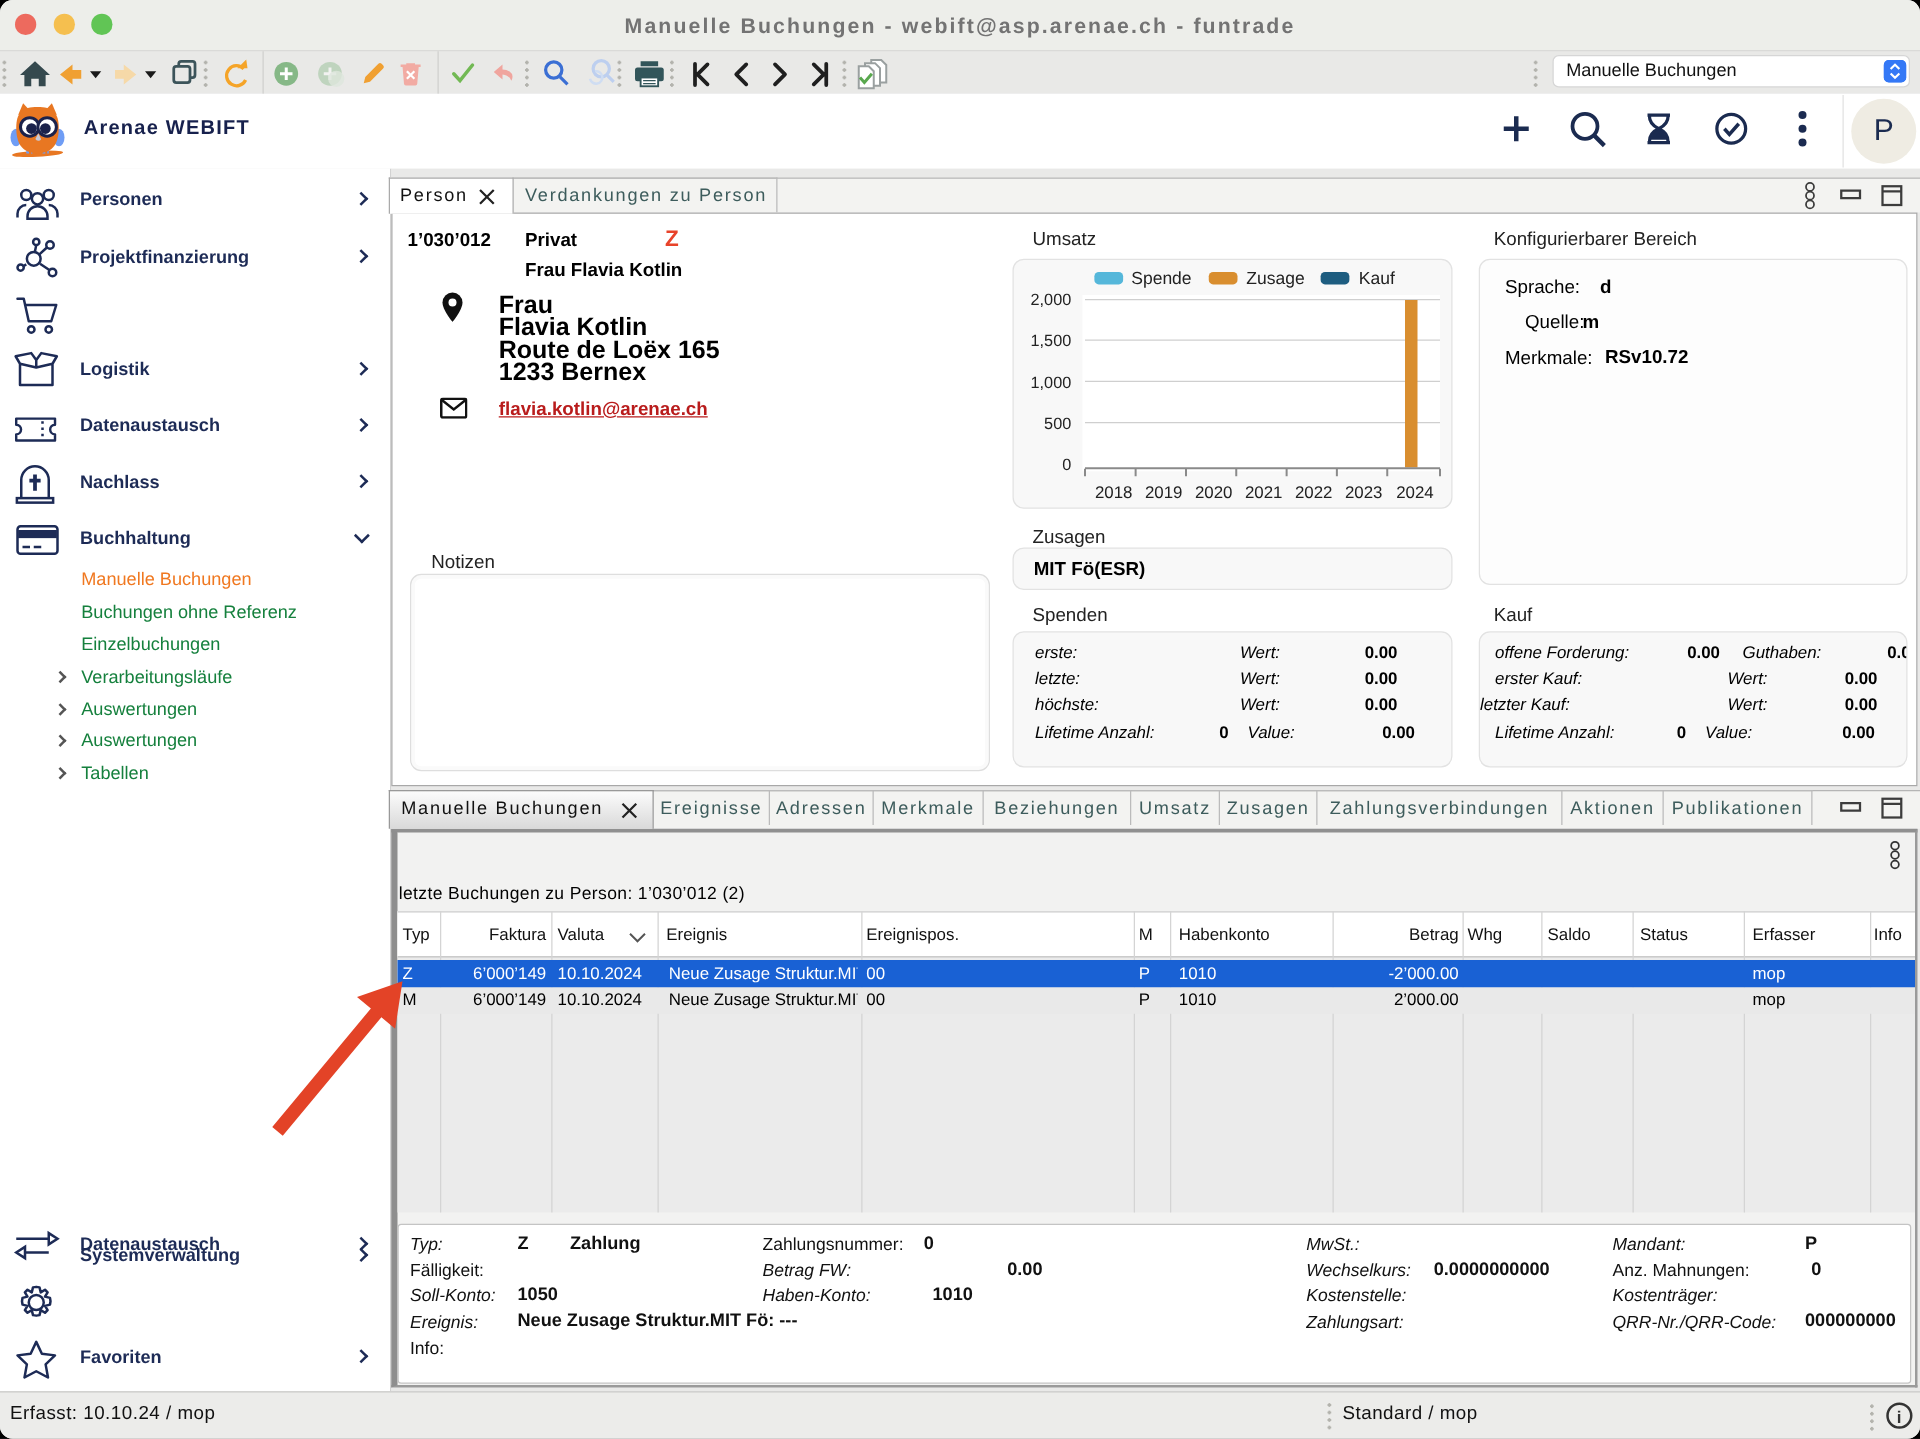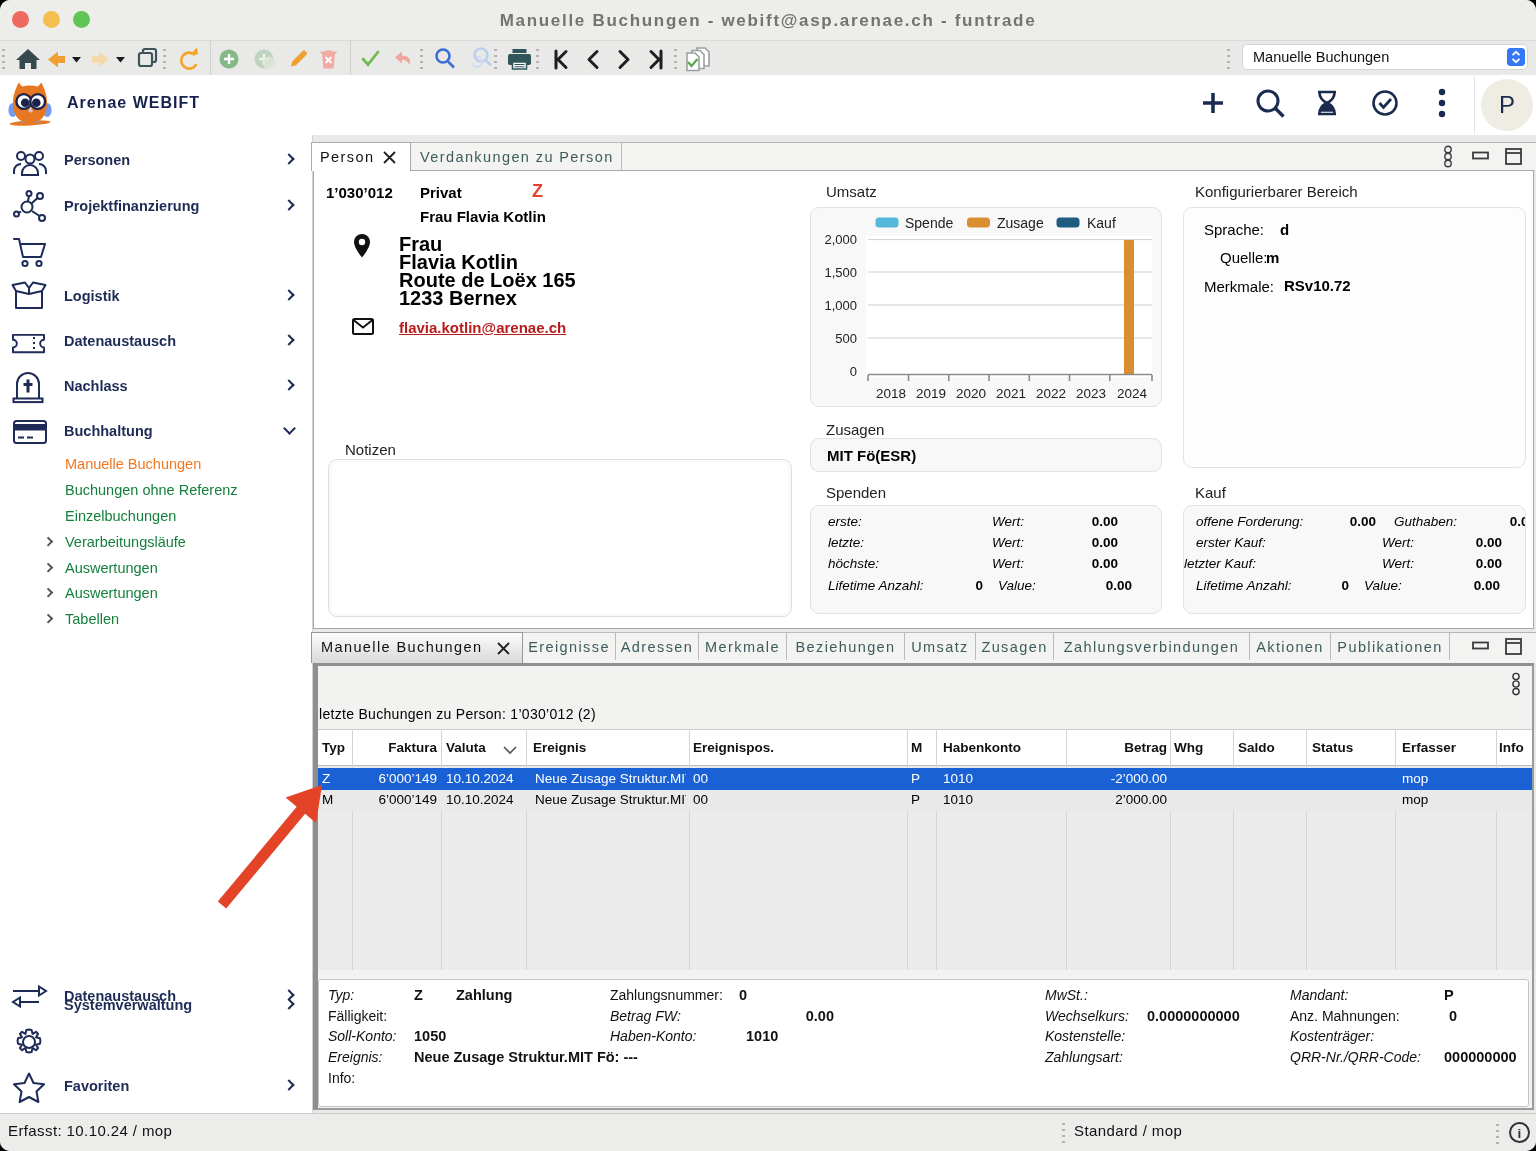--- a/index.html
+++ b/index.html
@@ -54,21 +54,21 @@
   .seclabel { position:absolute; font-size:15px; color:#222; }
   .ital { font-style:italic; }
 
   
   #bsheet { position:absolute; left:0px; top:528px; width:1221px; height:447px; background:#f2f2f1; border:2px solid #9a9a9a; border-top:3px solid #909090; border-left:5px solid #8e8e8e; }
   .btab-active { background:linear-gradient(#fcfcfc,#d9d9d9); border:1px solid #999; border-bottom:none; color:#111; z-index:3; height:31px;}
 
   
   #grid { position:absolute; left:0; top:0; width:100%; }
   .gridline { position:absolute; top:0; width:1px; background:#d4d4d4; }
-  .hcell { position:absolute; font-size:13.5px; color:#111;font-weight:bold; }
+  .hcell { position:absolute; font-size:13.5px; color:#111; }
 
   #details div[style*="font-weight:bold"] { font-size:14.5px; }
   #redarrow { position:absolute; left:180px; top:740px; width:200px; height:220px; z-index:50; }
 </style>
 </head>
 <body>
 <div id="win">
 
   <div id="titlebar">
     <div class="light" style="left:12px;background:#ed6a5e;"></div>

